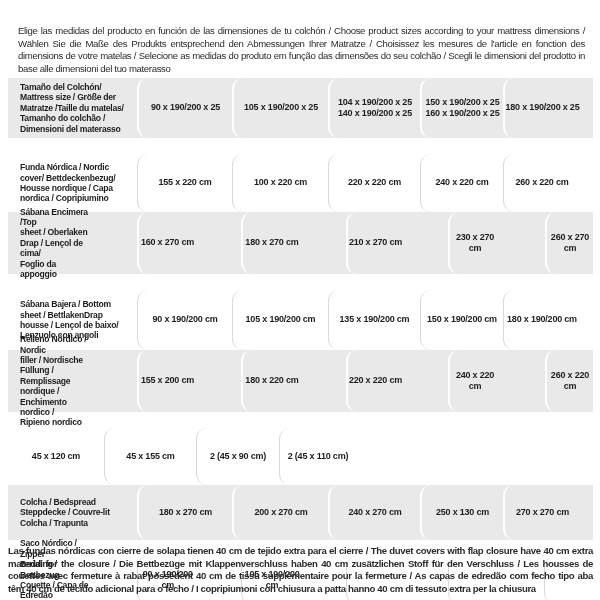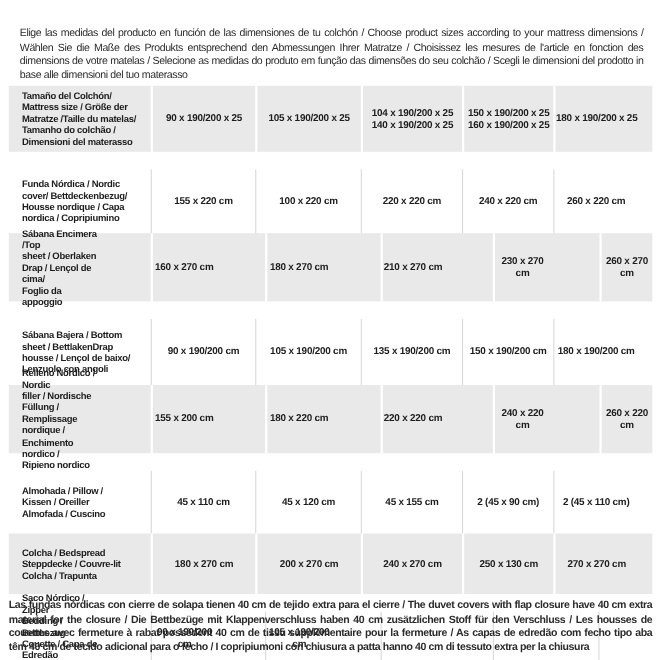--- a/index.html
+++ b/index.html
@@ -17,21 +17,21 @@
     font-size:9.6px;line-height:12.6px;font-weight:bold;letter-spacing:-0.35px;
     color:#2b2b2b;text-align:justify;
   }
   .size-table{position:absolute;left:8px;top:78px;width:585px;}
   .row{display:flex;width:100%;}
   .gray{background:#e9e9e9;}
   .white{background:#ffffff;margin-top:16px;}
   .cell{
     display:flex;align-items:center;justify-content:center;
     text-align:center;font-weight:bold;font-size:9px;letter-spacing:-0.2px;
-    color:#1d1d1d;white-space:pre-line;box-sizing:border-box;line-height:11.5px;
+    color:#1d1d1d;white-space:pre-line;box-sizing:border-box;line-height:11.5px;border-radius:11px;
   }
   .gray .cell + .cell{border-left:2px solid #ffffff;}
   .white .cell + .cell{border-left:1px solid #d9d9d9;}
   .c0{width:129px;}
   .c1{width:95px;}
   .c2{width:96px;}
   .c3{width:92px;}
   .c4{width:83px;}
   .c5{width:77px;}
   .label{
@@ -106,24 +106,20 @@
 Enchimento nordico /
 Ripieno nordico</div>
     <div class="cell c1">155 x 200 cm</div>
     <div class="cell c2">180 x 220 cm</div>
     <div class="cell c3">220 x 220 cm</div>
     <div class="cell c4">240 x 220 cm</div>
     <div class="cell c5">260 x 220 cm</div>
   </div>
 
   <div class="row white h57">
-    <div class="cell label c0">Almohada  / Pillow /
-Kissen / Oreiller
-Almofada / Cuscino</div>
-    <div class="cell c1">45 x 110 cm</div>
     <div class="cell c2">45 x 120 cm</div>
     <div class="cell c3">45 x 155 cm</div>
     <div class="cell c4">2 (45 x 90 cm)</div>
     <div class="cell c5">2 (45 x 110 cm)</div>
   </div>
 
   <div class="row gray h55">
     <div class="cell label c0">Colcha / Bedspread
 Steppdecke / Couvre-lit
 Colcha / Trapunta</div>

